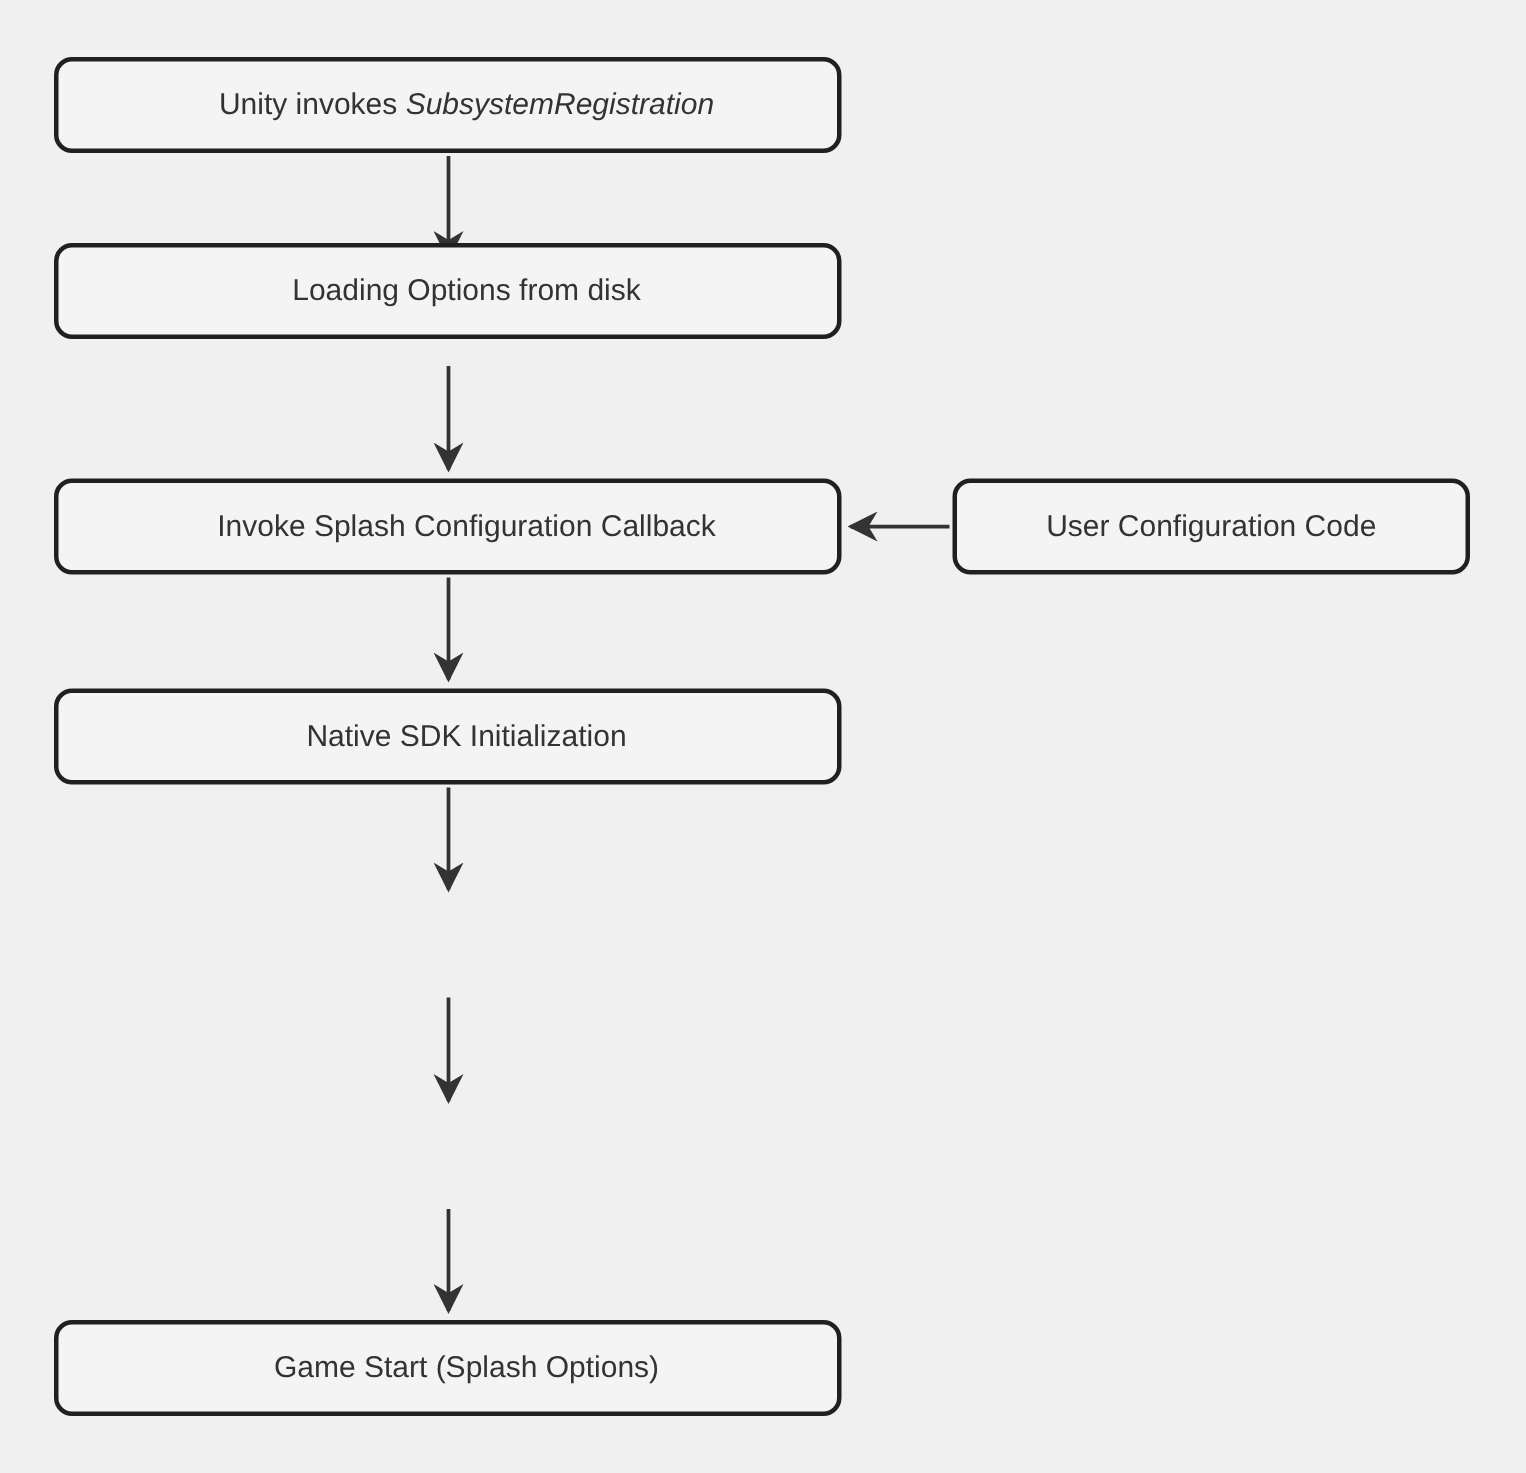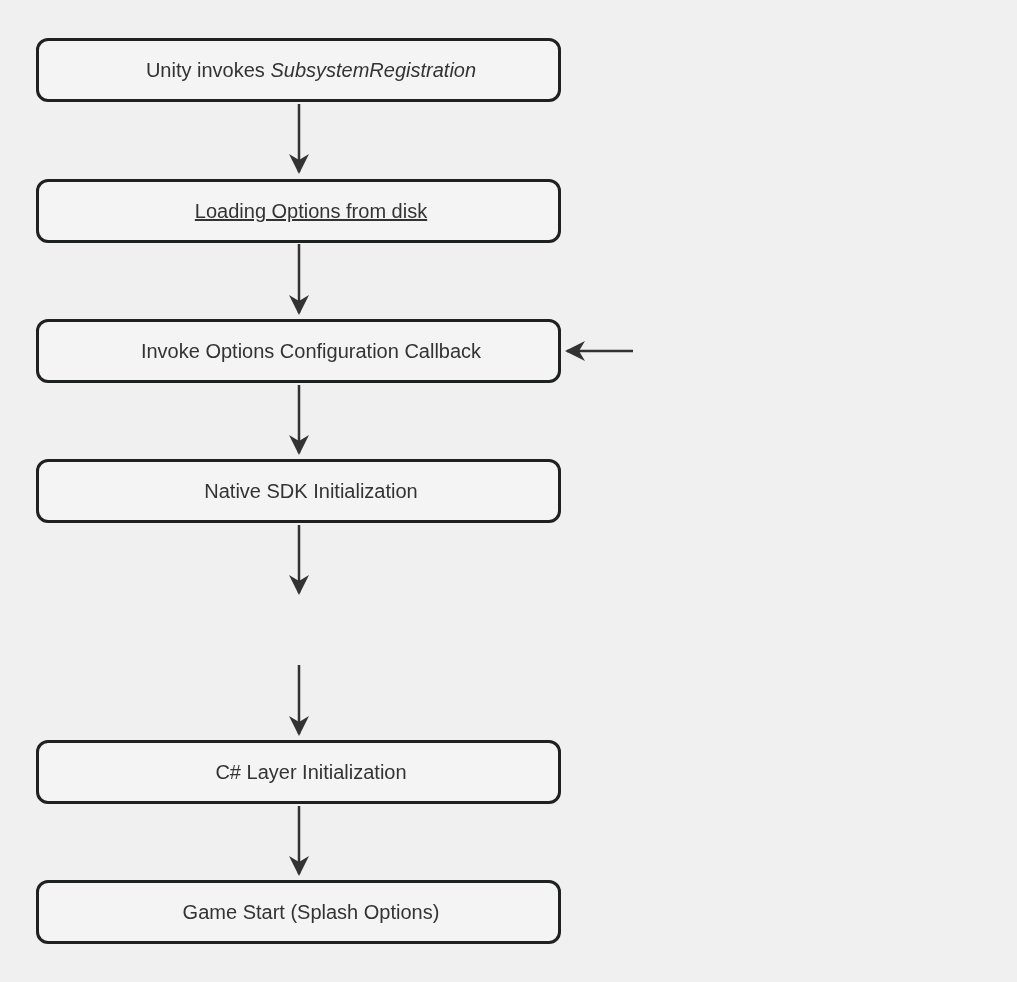--- a/index.html
+++ b/index.html
@@ -29,21 +29,21 @@
     justify-content: center;
     text-align: center;
     color: #333333;
     font-size: 20px;
     line-height: 1.2;
     padding: 0 12px;
   }
   .node em { font-style: italic; }
   .main-col { left: 36px; width: 525px; height: 64px; padding-left: 37px; }
   .n1 { top: 38px; }
-  .n2 { top: 179px; text-decoration: underline; }
+  .n2 { top: 162px; }
   .n3 { top: 319px; }
   .n4 { top: 459px; align-items: center; }
   .n5 { top: 599px; }
   .n6 { top: 740px; }
   .n7 { top: 880px; }
   .side-col { left: 635px; top: 319px; width: 345px; height: 64px; }
 </style>
 </head>
 <body>
 
@@ -66,30 +66,30 @@
 
   <div class="node main-col n1">
     <span><span>Unity invokes </span><em>SubsystemRegistration</em></span>
   </div>
 
   <div class="node main-col n2">
     <span>Loading Options from disk</span>
   </div>
 
   <div class="node main-col n3">
-    <span>Invoke Options Configuration Callback</span>
+    <span>Invoke Splash Configuration Callback</span>
   </div>
 
+  <div class="node side-col">
+    <span>User Configuration Code</span>
+  </div>
 
   <div class="node main-col n4">
     <span>Native SDK Initialization</span>
   </div>
 
 
-  <div class="node main-col n6">
-    <span>C# Layer Initialization</span>
-  </div>
 
   <div class="node main-col n7">
     <span>Game Start (Splash Options)</span>
   </div>
 
 </div>
 
 </body></html>

